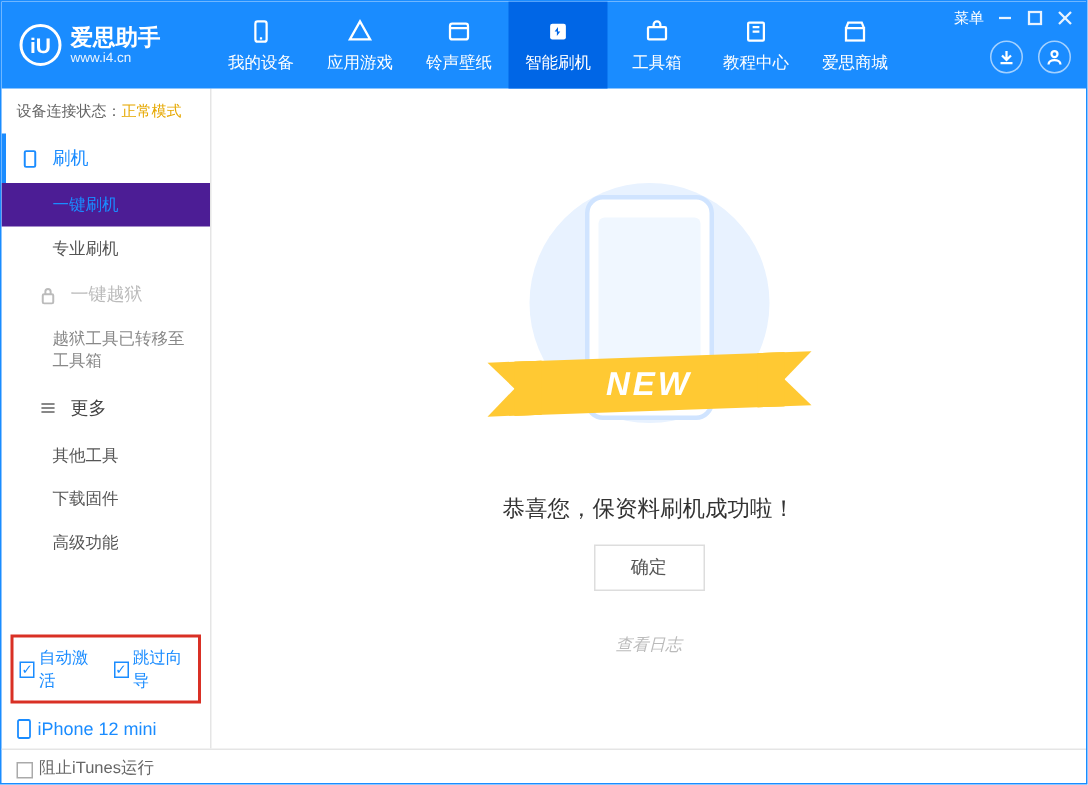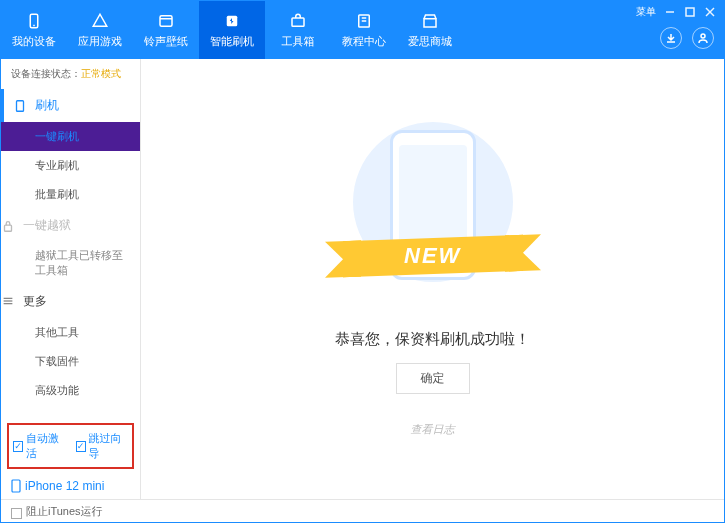--- a/index.html
+++ b/index.html
@@ -16,21 +16,21 @@
 .nav-icon { width: 20px; height: 18px; }
 .header-right { position: absolute; right: 8px; top: 4px; display: flex; gap: 8px; align-items: center; font-size: 10px; }
 .header-right-bottom { position: absolute; right: 10px; bottom: 10px; display: flex; gap: 10px; }
 .circ-btn { width: 22px; height: 22px; border: 1px solid rgba(255,255,255,0.6); border-radius: 50%; display: flex; align-items: center; justify-content: center; cursor: pointer; }
 .win-btn { width: 12px; height: 12px; cursor: pointer; opacity: 0.9; }
 .body-area { display: flex; height: 440px; }
 .sidebar { width: 140px; border-right: 1px solid #e5e5e5; display: flex; flex-direction: column; font-size: 12px; }
 .conn-status { padding: 8px 10px; color: #666; font-size: 10px; }
 .conn-status .val { color: #e6a800; }
 .side-section { }
-.side-head { display: flex; align-items: center; padding: 8px 0; gap: 8px; color: #444; cursor: pointer; text-align: center; }
+.side-head { display: flex; align-items: center; padding: 8px 24px; gap: 8px; color: #444; cursor: pointer; text-align: center; }
 .side-head.active-head { border-left: 3px solid #1a8cff; color: #1a8cff; padding-left: 9px; }
 .side-icon { width: 14px; height: 14px; flex-shrink: 0; }
 .side-sub { padding: 7px 10px 7px 34px; color: #555; cursor: pointer; font-size: 11px; }
 .side-sub.active { background: #4c1d95; color: #1a8cff; }
 .side-note { padding: 6px 10px 6px 34px; color: #888; font-size: 11px; line-height: 1.4; }
 .side-lock { color: #bbb; }
 .checks { border: 2px solid #d93025; margin: 4px 6px; padding: 6px 4px; display: flex; gap: 10px; font-size: 11px; }
 .chk { display: flex; align-items: center; gap: 3px; color: #1a8cff; cursor: pointer; }
 .chk-box { width: 11px; height: 11px; border: 1px solid #1a8cff; display: flex; align-items: center; justify-content: center; color: #1a8cff; font-size: 9px; }
 .device { padding: 6px 10px; }
@@ -52,20 +52,27 @@
 .footer { height: 24px; border-top: 1px solid #e5e5e5; display: flex; align-items: center; padding: 0 10px; font-size: 11px; color: #666; justify-content: space-between; }
 .footer-left { display: flex; align-items: flex-end; gap: 4px; }
 .footer-chk { width: 11px; height: 11px; border: 1px solid #aaa; }
 .footer-right { display: flex; gap: 14px; }
 .footer-right span { cursor: pointer; }
 </style>
 </head>
 <body>
 
 <div class="header">
+  <div class="logo-area">
+    <div class="logo-circle">iU</div>
+    <div class="logo-text">
+      <div class="logo-title">爱思助手</div>
+      <div class="logo-url">www.i4.cn</div>
+    </div>
+  </div>
   <div class="nav">
     <div class="nav-item">
       <svg class="nav-icon" viewBox="0 0 24 24" fill="none" stroke="#fff" stroke-width="2">
           <rect x="7" y="3" width="10" height="18" rx="2"></rect>
           <line x1="11" y1="18" x2="13" y2="18"></line>
         </svg>
       <span>我的设备</span>
     </div>
     <div class="nav-item">
       <svg class="nav-icon" viewBox="0 0 24 24" fill="none" stroke="#fff" stroke-width="2">
@@ -145,21 +152,20 @@
     </div>
     <div class="side-section">
       <div class="side-head active-head">
         <svg class="side-icon" viewBox="0 0 16 16" fill="none" stroke="#1a8cff" stroke-width="1.5">
             <rect x="4" y="2" width="8" height="12" rx="1"></rect>
           </svg>
         <span>刷机</span>
       </div>
       <div class="side-sub active">一键刷机</div>
       <div class="side-sub">专业刷机</div>
-      <div class="side-sub">批量刷机</div>
     </div>
     <div class="side-section">
       <div class="side-head side-lock">
         <svg class="side-icon" viewBox="0 0 16 16" fill="none" stroke="#bbb" stroke-width="1.5">
             <rect x="4" y="7" width="8" height="7" rx="1"></rect>
             <path d="M6 7V5a2 2 0 014 0v2"></path>
           </svg>
         <span>一键越狱</span>
       </div>
       <div class="side-note">越狱工具已转移至工具箱</div>

